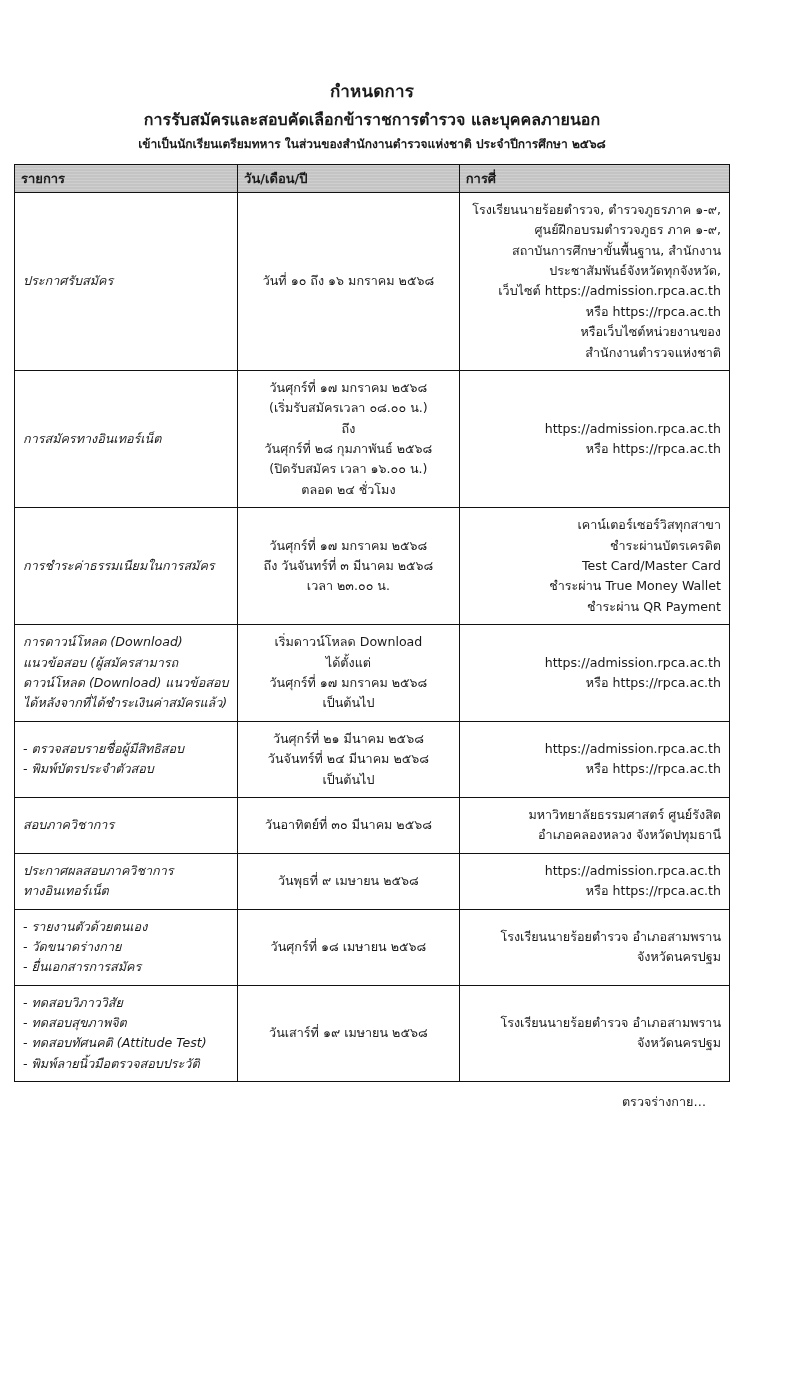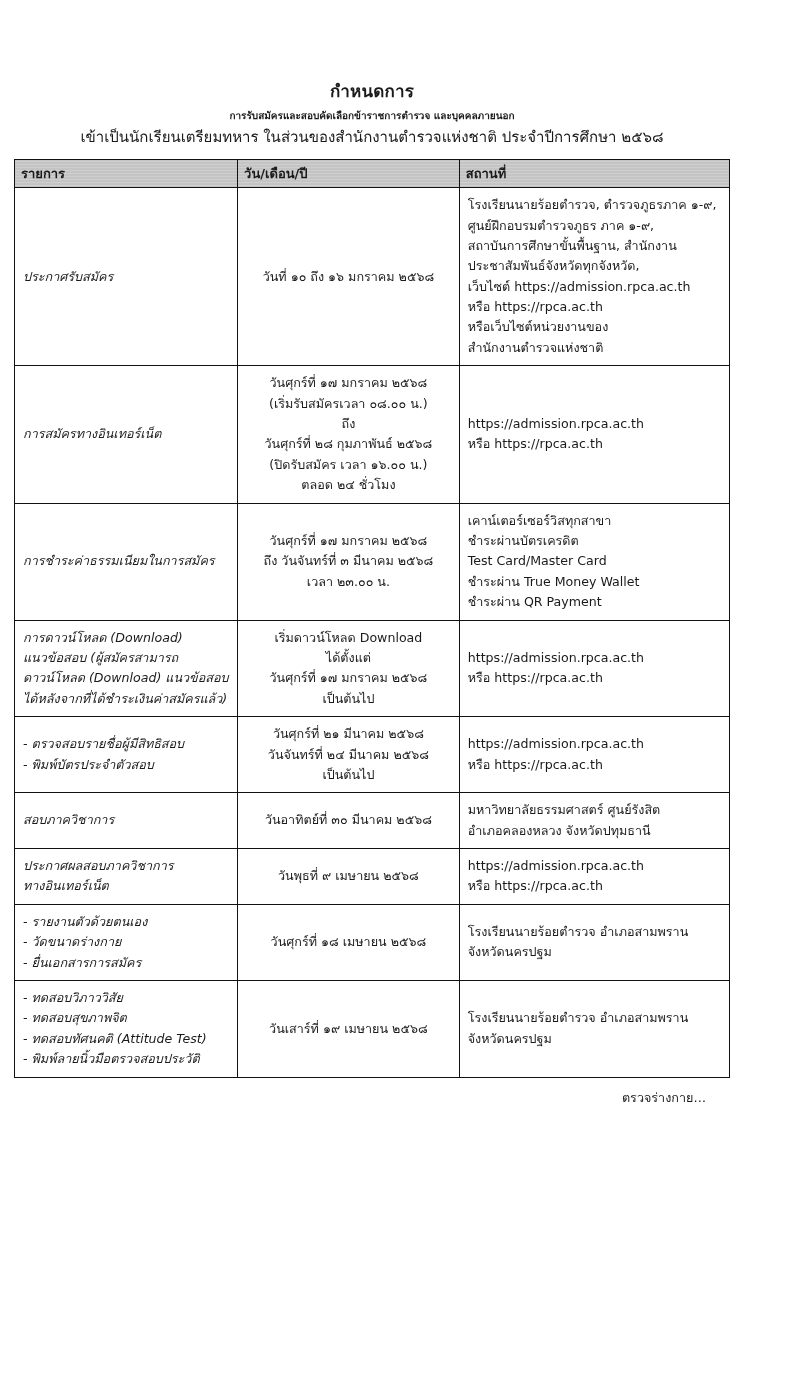--- a/index.html
+++ b/index.html
@@ -26,27 +26,27 @@
     text-align: center;
     line-height: 1.55;
   }
   .doc-title {
     font-size: 17px;
     font-weight: bold;
     letter-spacing: 0.2px;
     margin-bottom: 4px;
   }
   .doc-sub1 {
-    font-size: 10px;
+    font-size: 16px;
     font-weight: bold;
     margin-bottom: 2px;
   }
   .doc-sub2 {
-    font-size: 15px;
-    font-weight: normal;
+    font-size: 12px;
+    font-weight: bold;
     margin-bottom: 10px;
   }
   table.schedule {
     width: 100%;
     border-collapse: collapse;
     table-layout: fixed;
     margin-top: 4px;
     border: 1.6px solid #111;
   }
   table.schedule col.c1 { width: 31.2%; }
@@ -75,21 +75,21 @@
       #cfcfcf;
   }
   td.col-item {
     text-align: left;
     font-style: italic;
   }
   td.col-date {
     text-align: center;
   }
   td.col-place {
-    text-align: left;
+    text-align: right;
     border-radius: 25px;
   }
   .lines > div { display: block; }
   .footnote {
     text-align: right;
     font-size: 12.6px;
     margin-top: 10px;
     padding-right: 24px;
   }
 </style>
@@ -107,21 +107,21 @@
   <table class="schedule">
     <colgroup>
       <col class="c1">
       <col class="c2">
       <col class="c3">
     </colgroup>
     <thead>
       <tr>
         <th>รายการ</th>
         <th>วัน/เดือน/ปี</th>
-        <th>สถานที่</th>
+        <th>การศี่</th>
       </tr>
     </thead>
     <tbody id="table-body">
         <tr>
           <td class="col-item">
             <div class="lines">
               <div>ประกาศรับสมัคร</div>
             </div>
           </td>
           <td class="col-date">

